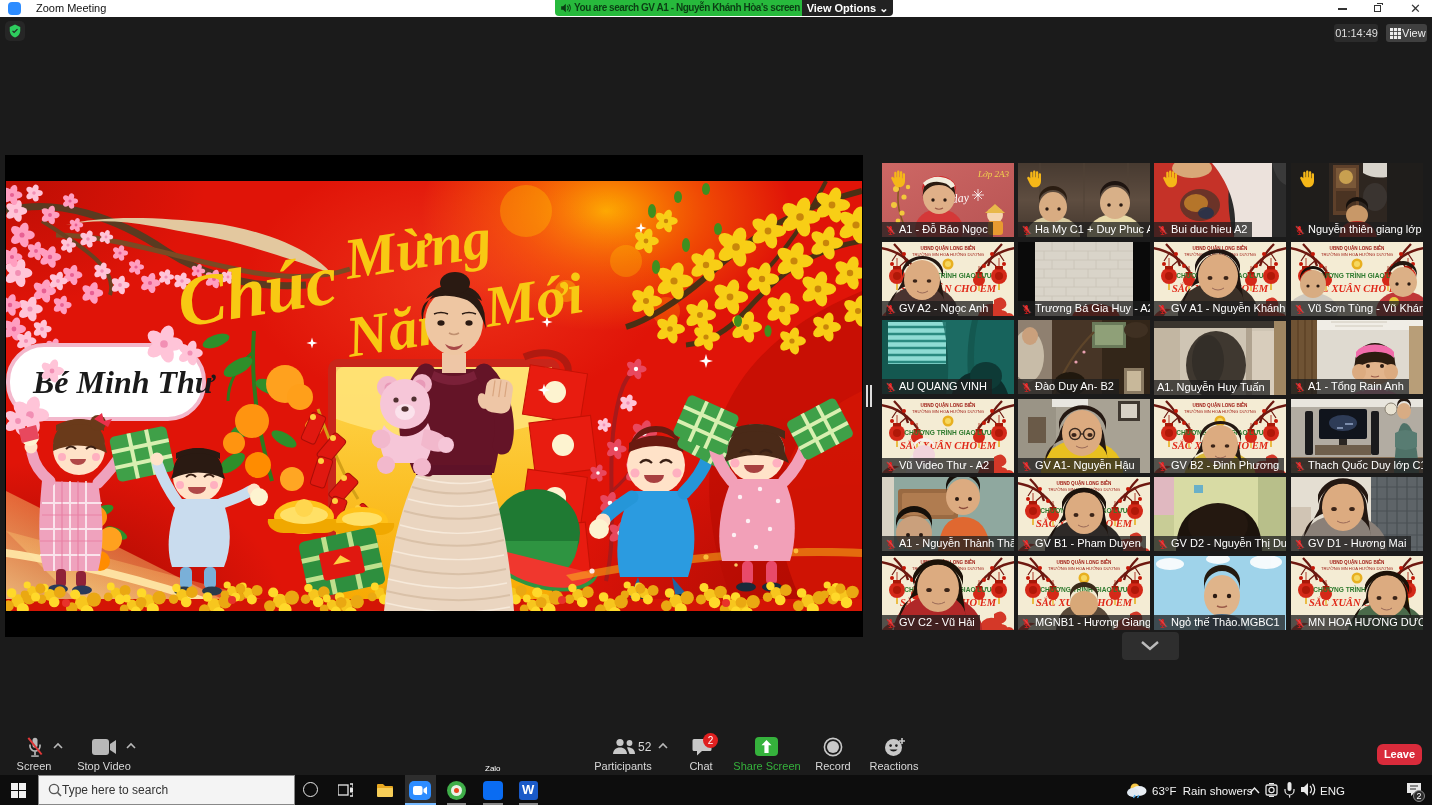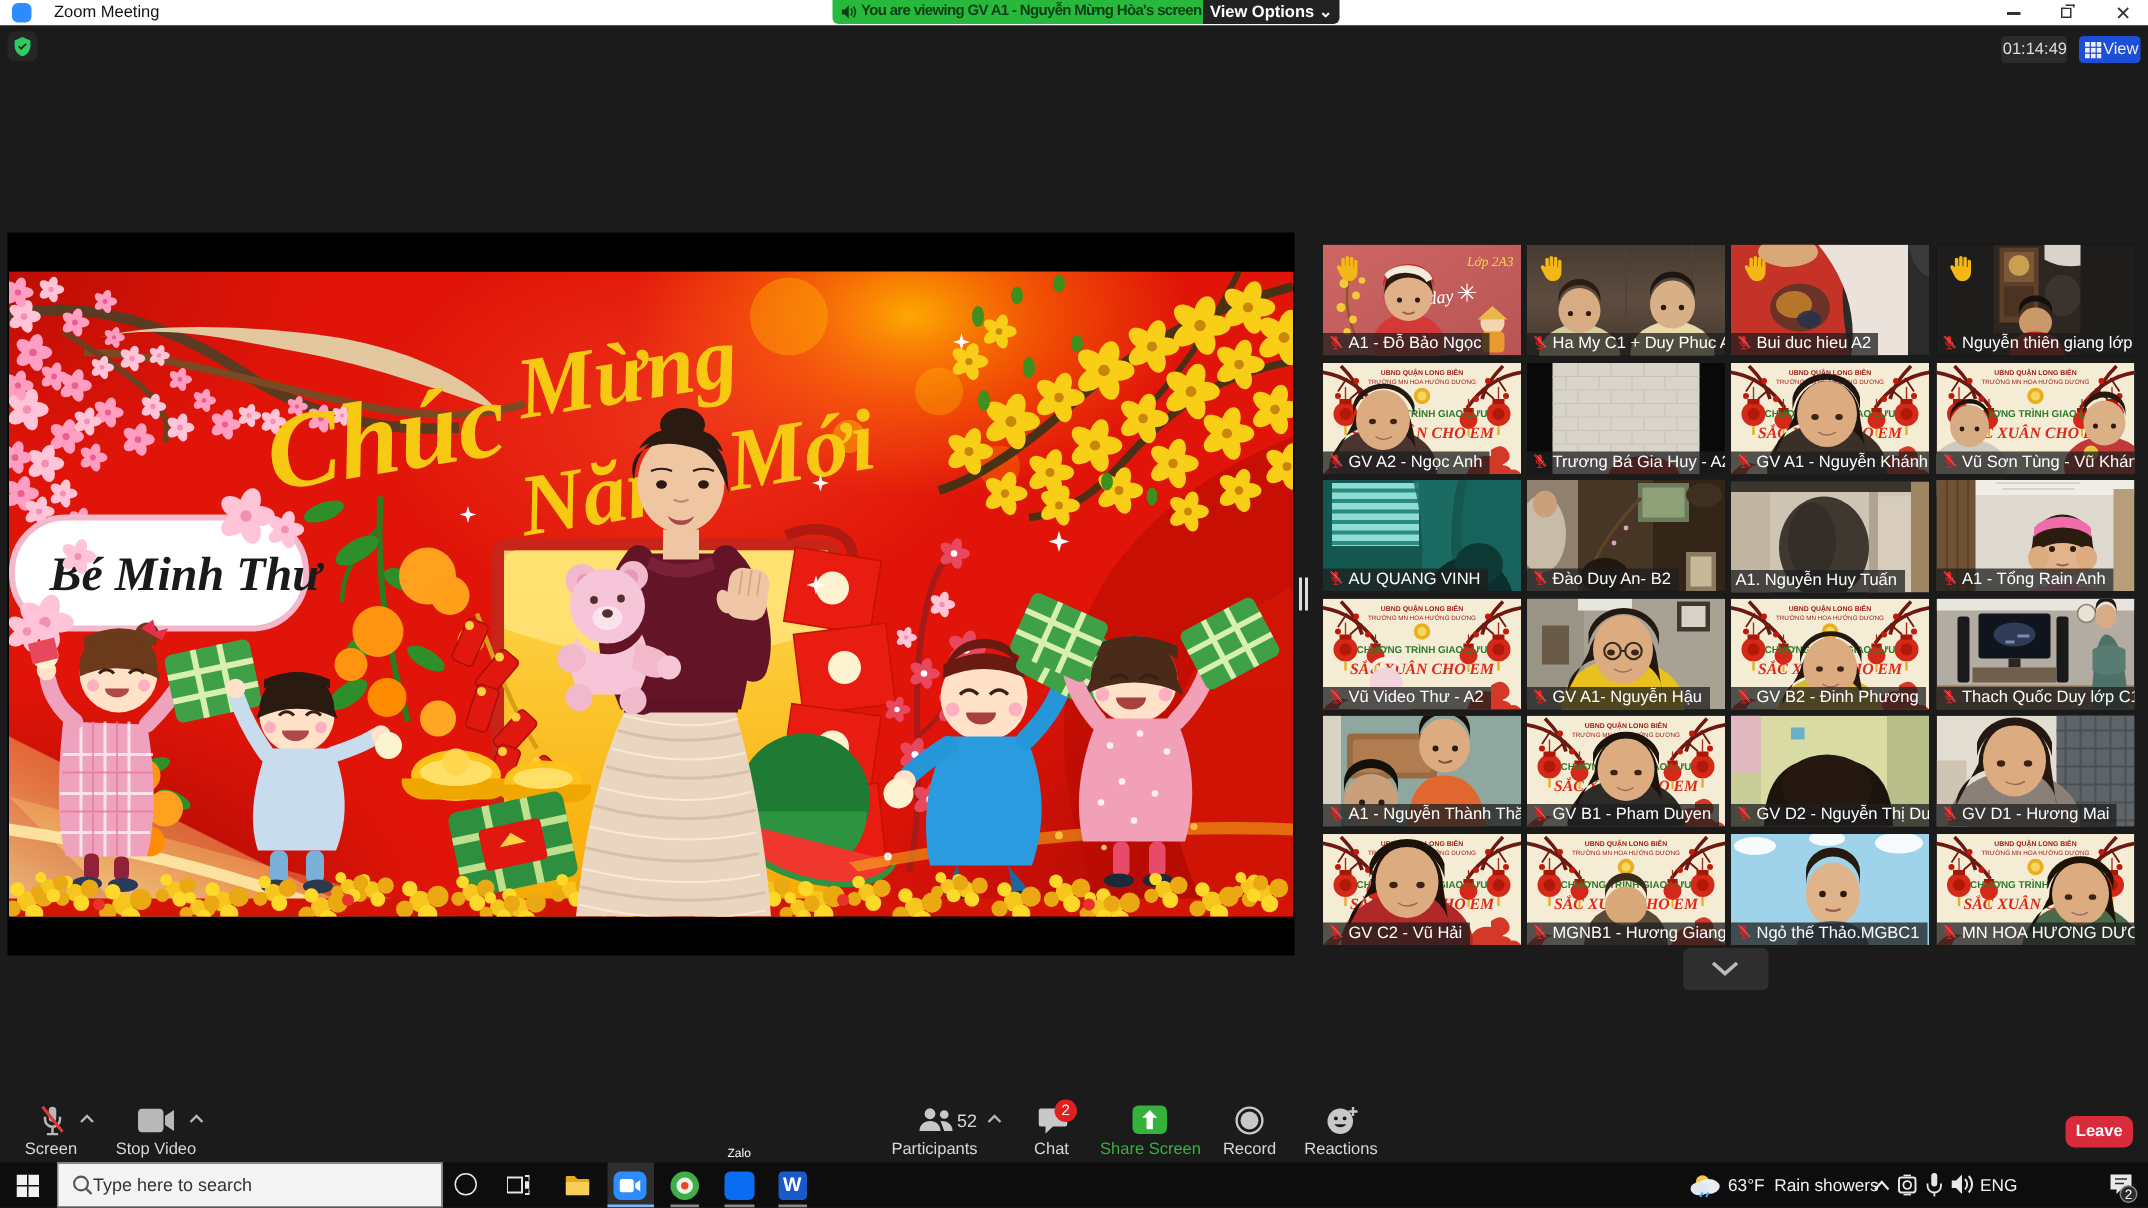--- a/index.html
+++ b/index.html
@@ -15,63 +15,63 @@
 
 
 #apparea { left:0; top:17px; width:1432px; height:758px; background:#1b1b1b; }
 
 
 #mainvideo { left:5px; top:138px; width:858px; height:482px; background:#000; }
 #mainsvg { left:1px; top:26px; width:856px; height:430px; }
 
 
 .tile { position:absolute; width:132px; height:74px; background:#111; overflow:hidden; }
-.nm { position:absolute; left:0; bottom:0; background:rgba(30,30,30,0.75); color:#fff; font-size:11px; line-height:15px; padding:0 5px 0 3px; white-space:nowrap; display:flex; align-items:flex-start;margin-top:12px; }
+.nm { position:absolute; left:0; bottom:0; background:rgba(30,30,30,0.75); color:#fff; font-size:11px; line-height:15px; padding:0 5px 0 3px; white-space:nowrap; display:flex; align-items:flex-end;margin-top:12px; }
 .micoff { width:11px; height:13px; margin-right:3px; flex:0 0 auto; }
 .hand { position:absolute; left:6px; top:6px; width:20px; height:20px; }
 
 
 #toolbar { left:0; top:713px; width:1432px; height:45px; background:#1b1b1b; }
 .tbtn { position:absolute; text-align:center; color:#d8d8d8; font-size:11px; }
 #leave { z-index:30; left:1377px; top:744px; width:45px; height:21px; background:#d92b3b; border-radius:6px; color:#fff; font-size:11px; font-weight:bold; text-align:center; line-height:21px; }
 
 
 #taskbar { left:0; top:775px; width:1432px; height:30px; background:#0d0d0d; }
 #searchbox { left:38px; top:775px; width:257px; height:30px; background:#f4f4f4; border:1px solid #888; color:#333; font-size:12px; line-height:28px; padding-left:23px; }
 .tray { color:#eee; font-size:12px; }
 </style>
 </head>
 <body>
 <div id="page">
   
   <div class="abs" id="titlebar"></div>
   <div class="abs" id="titletext">Zoom Meeting</div>
   <div class="abs" style="left:8px;top:2px;width:13px;height:13px;border-radius:4px;background:#2d8cff"></div>
-  <div class="abs" id="greenbanner">You are viewing GV A1 - Nguyễn Mừng Hòa's screen</div>
+  <div class="abs" id="greenbanner">You are search GV A1 - Nguyễn Khánh Hòa's screen</div>
   <svg class="abs" style="left:561px;top:3px" width="11" height="10" viewBox="0 0 16 15">
       <path d="M0 5h3l4-4v13l-4-4H0z" fill="#0b3e14"></path>
       <path d="M9 4a5 5 0 0 1 0 7M11.5 2a8 8 0 0 1 0 11" stroke="#0b3e14" stroke-width="1.6" fill="none"></path>
     </svg>
   <div class="abs" id="viewopt">View Options ⌄</div>
   
   <div class="abs" style="left:1338px;top:8px;width:9px;height:1.5px;background:#333"></div>
   <div class="abs" style="left:1374px;top:5px;width:7px;height:7px;border:1.1px solid #333"></div>
   <div class="abs" style="left:1377px;top:3px;width:6px;height:2px;background:#fff;border-top:1.1px solid #333;border-right:1.1px solid #333"></div>
   <div class="abs" style="left:1410px;top:3px;width:11px;height:11px;color:#333;font-size:13px;line-height:11px">✕</div>
 
   <div class="abs" id="apparea">
 
     <div class="abs" style="left:5px;top:4px;width:20px;height:20px;background:#262626;border-radius:5px"></div>
     <svg class="abs" style="left:8px;top:7px" width="14" height="14" viewBox="0 0 24 24">
         <path fill="#2ecc5e" d="M12 1l9 4v6c0 5.5-3.8 10.7-9 12-5.2-1.3-9-6.5-9-12V5l9-4z"></path>
         <path fill="#262626" d="M10.5 16l-3.5-3.5 1.5-1.5 2 2 5-5 1.5 1.5-6.5 6.5z"></path>
       </svg>
 
     <div class="abs" style="left:1334px;top:7px;width:44px;height:18px;background:#2b2b2b;border-radius:3px;color:#ddd;font-size:11px;text-align:right;line-height:18px">01:14:49</div>
-    <div class="abs" style="left:1386px;top:7px;width:41px;height:18px;background:#1d4ed8;border-radius:3px;color:#eee;font-size:11px;line-height:18px;padding-left:16px">View</div>
+    <div class="abs" style="left:1386px;top:7px;width:41px;height:18px;background:#404040;border-radius:3px;color:#eee;font-size:11px;line-height:18px;padding-left:16px">View</div>
     <svg class="abs" style="left:1390px;top:11px" width="11" height="11" viewBox="0 0 12 12">
         <g fill="#eee">
           <rect x="0" y="0" width="3.4" height="3.4"></rect>
           <rect x="4.3" y="0" width="3.4" height="3.4"></rect>
           <rect x="8.6" y="0" width="3.4" height="3.4"></rect>
           <rect x="0" y="4.3" width="3.4" height="3.4"></rect>
           <rect x="4.3" y="4.3" width="3.4" height="3.4"></rect>
           <rect x="8.6" y="4.3" width="3.4" height="3.4"></rect>
           <rect x="0" y="8.6" width="3.4" height="3.4"></rect>
           <rect x="4.3" y="8.6" width="3.4" height="3.4"></rect>

